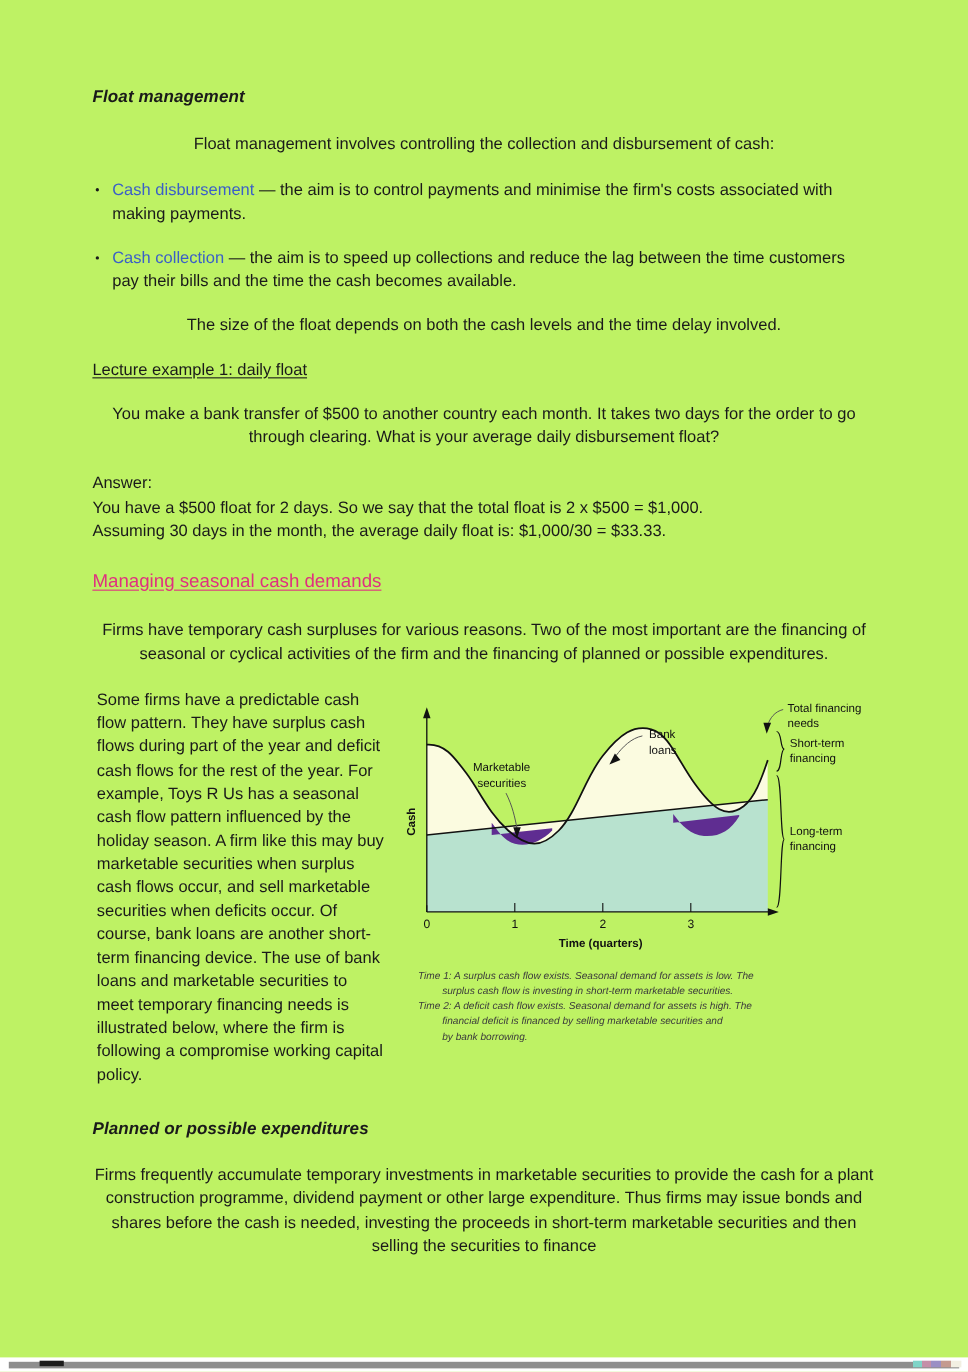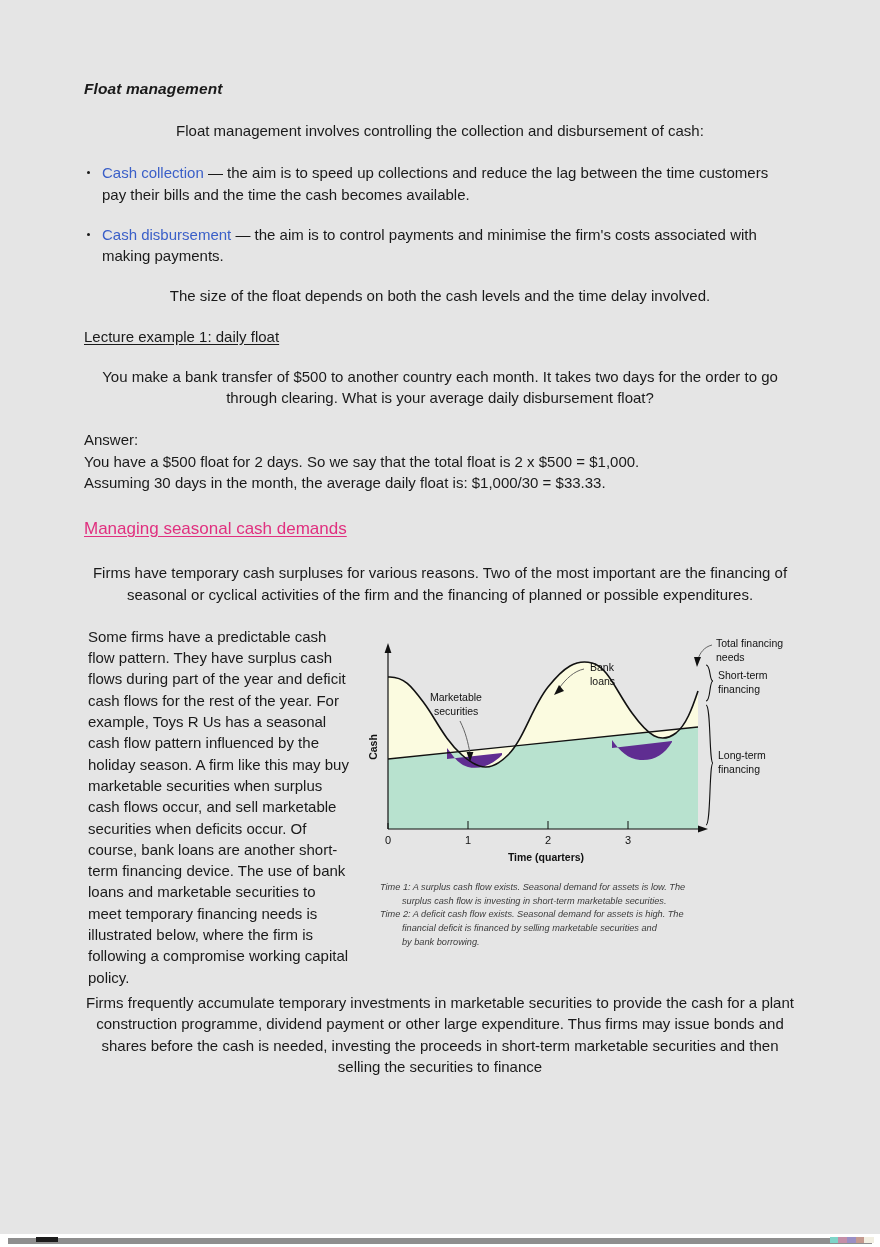--- a/index.html
+++ b/index.html
@@ -13,21 +13,21 @@
     position: relative;
     font-family: "Liberation Sans", sans-serif;
     color: #1a1a1a;
     overflow: hidden;
   }
   .page {
     position: absolute;
     left: 0; top: 0;
     width: 880px;
     height: 1247px;
-    background: #e5e5e5;
+    background: #bef264;
     box-sizing: border-box;
     padding-left: 48px;
   }
   .content {
     position: absolute;
     left: 84px;
     top: 80px;
     width: 712px;
   }
 
@@ -172,24 +172,24 @@
 
 <div class="page">
   <div class="content">
 
     <h2 class="section-heading">Float management</h2>
 
     <p class="body-text">Float management involves controlling the collection and disbursement of cash:</p>
 
     <ul class="bullets">
       <li>
-        <span class="term">Cash collection</span><span> — </span><span>the aim is to speed up collections and reduce the lag between the time customers pay their bills and the time the cash becomes available.</span>
+        <span class="term">Cash disbursement</span><span> — </span><span>the aim is to control payments and minimise the firm's costs associated with making payments.</span>
       </li>
       <li>
-        <span class="term">Cash disbursement</span><span> — </span><span>the aim is to control payments and minimise the firm's costs associated with making payments.</span>
+        <span class="term">Cash collection</span><span> — </span><span>the aim is to speed up collections and reduce the lag between the time customers pay their bills and the time the cash becomes available.</span>
       </li>
     </ul>
 
     <p class="body-text">The size of the float depends on both the cash levels and the time delay involved.</p>
 
     <h3 class="underlined-heading">Lecture example 1: daily float</h3>
 
     <p class="body-text">You make a bank transfer of $500 to another country each month. It takes two days for the order to go through clearing. What is your average daily disbursement float?</p>
 
     <div class="answer-block">
@@ -283,20 +283,21 @@
           <span class="cap-line">Time 2: A deficit cash flow exists. Seasonal demand for assets is high. The</span>
           <span class="cap-indent">financial deficit is financed by selling marketable securities and</span>
           <span class="cap-indent">by bank borrowing.</span>
         </div>
       </div>
 
       <p class="wrap-text">Some firms have a predictable cash flow pattern. They have surplus cash flows during part of the year and deficit cash flows for the rest of the year. For example, Toys R Us has a seasonal cash flow pattern influenced by the holiday season. A firm like this may buy marketable securities when surplus cash flows occur, and sell marketable securities when deficits occur. Of course, bank loans are another short-term financing device. The use of bank loans and marketable securities to meet temporary financing needs is illustrated below, where the firm is following a compromise working capital policy.</p>
       <div class="clearer"></div>
     </div>
 
+    <h2 class="section-heading" style="margin-top:26px;">Planned or possible expenditures</h2>
 
     <p class="body-text">Firms frequently accumulate temporary investments in marketable securities to provide the cash for a plant construction programme, dividend payment or other large expenditure. Thus firms may issue bonds and shares before the cash is needed, investing the proceeds in short-term marketable securities and then selling the securities to finance</p>
 
   </div>
 
   <div class="scrollbar">
     <div class="scrollbar-track"></div>
     <div class="scrollbar-thumb"></div>
     <div class="scrollbar-color-chip"></div>
   </div>

